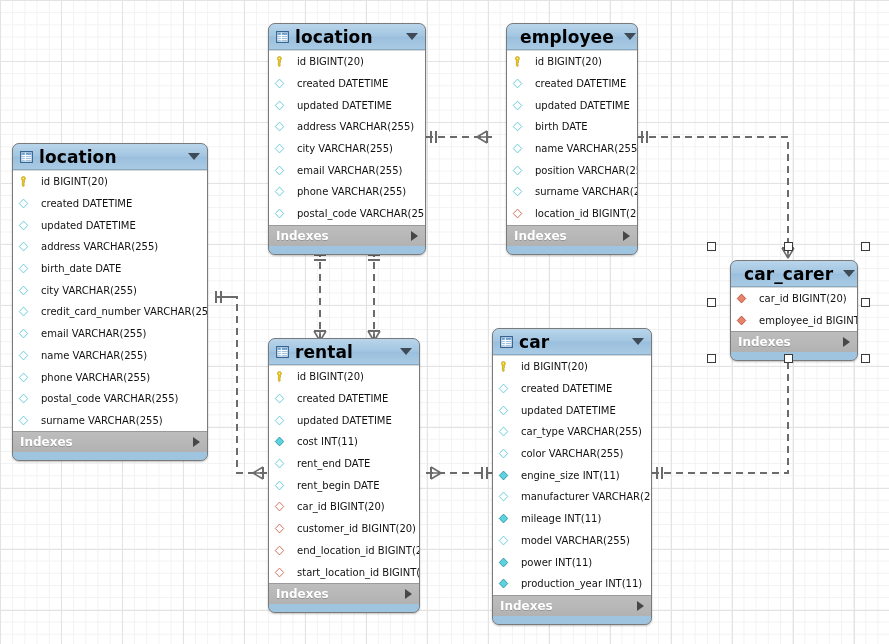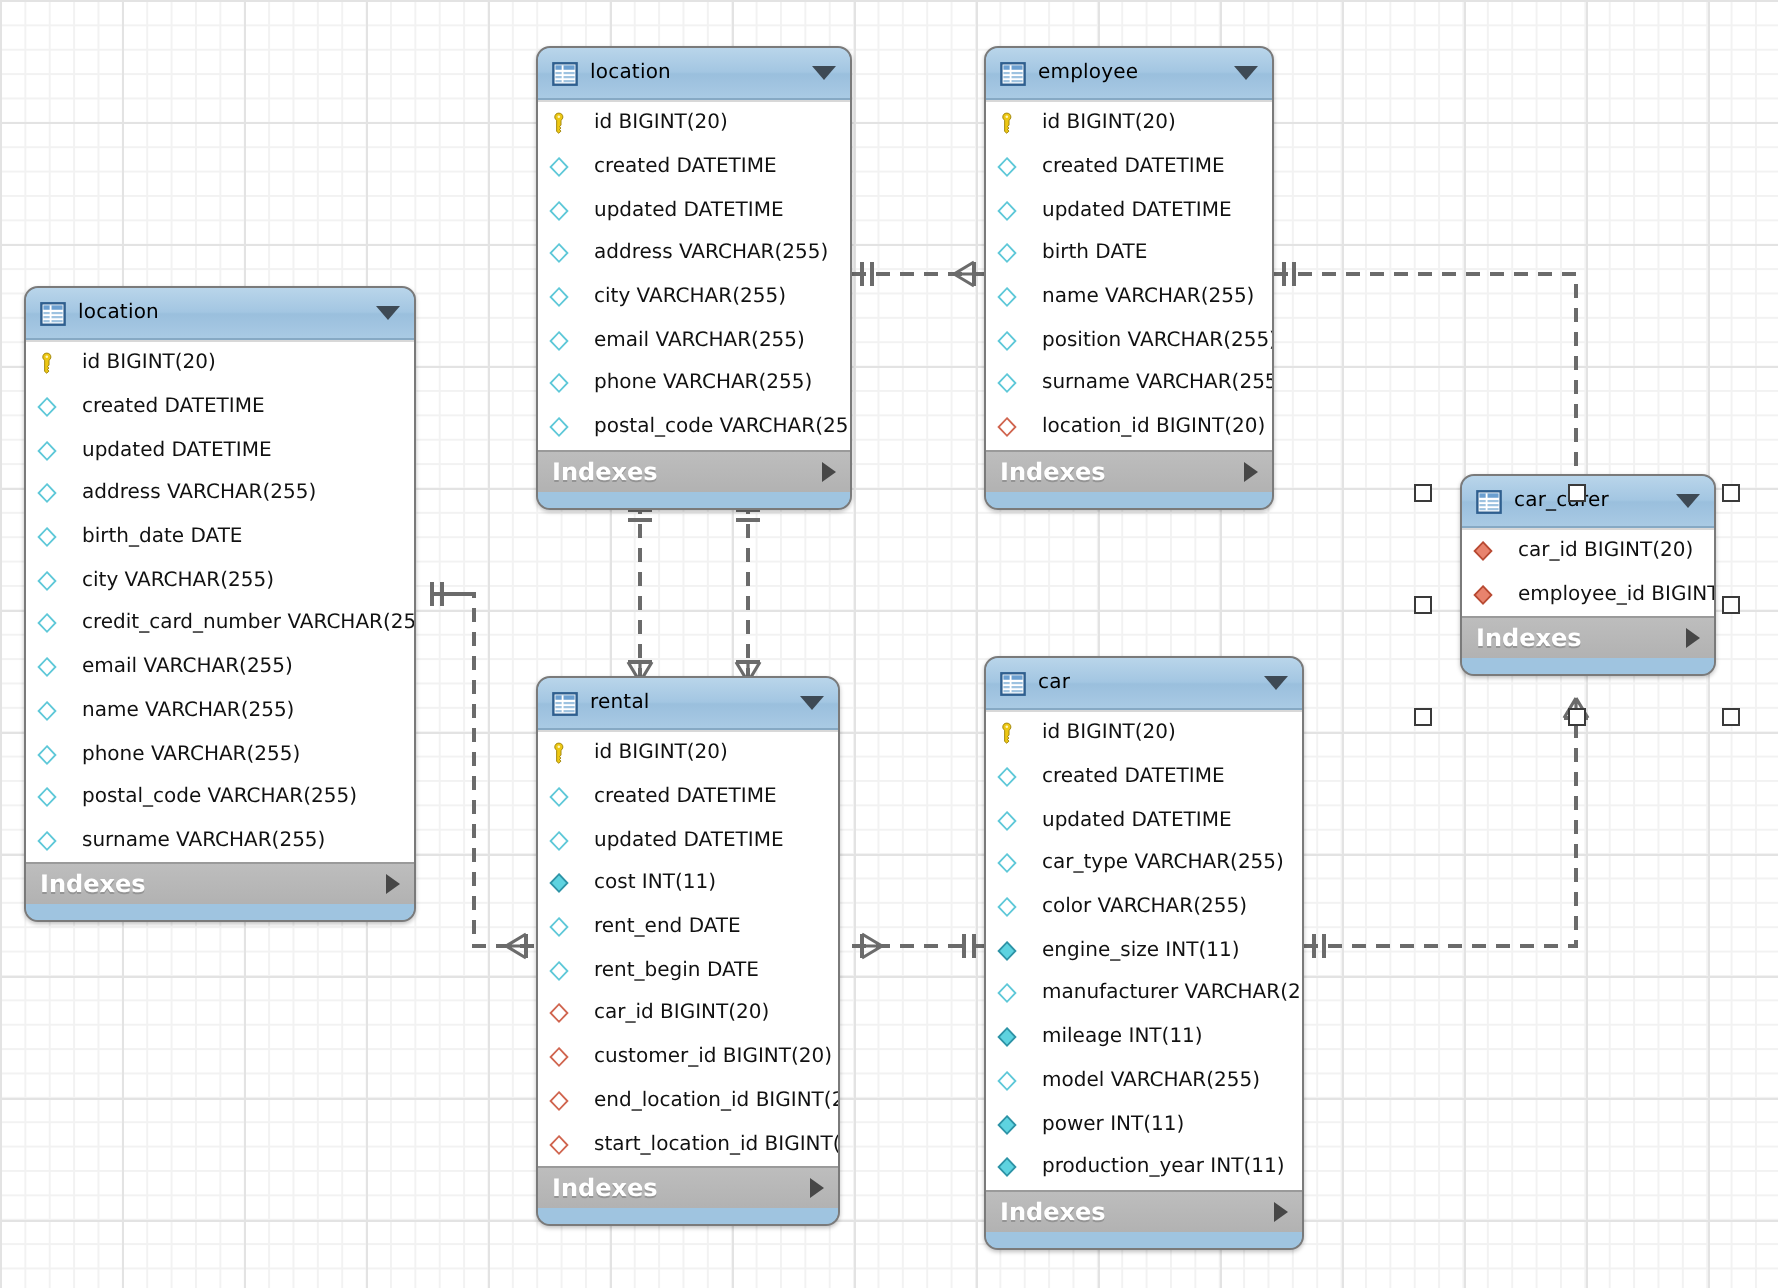--- a/index.html
+++ b/index.html
@@ -28,21 +28,21 @@
     overflow:hidden;
   }
   .tb-header{
     height:25px;display:flex;align-items:center;gap:6px;
     padding:0 7px;
     background:linear-gradient(to bottom,#b9d5ea 0%,#a3c6e2 48%,#9abfdd 52%,#a9cae4 100%);
     border-bottom:1px solid #86a9c4;
     border-radius:6px 6px 0 0;
   }
   .tb-title{
-    font-size:10px;font-weight:normal;color:#000;flex:1;
+    font-size:17px;font-weight:bold;color:#000;flex:1;
     letter-spacing:.1px;white-space:nowrap;
   }
   .tbl-icon{width:13px;height:12px;display:block;}
   .caret{
     width:0;height:0;border-left:6px solid transparent;border-right:6px solid transparent;
     border-top:7px solid #3e4a55;margin-left:4px;flex:none;
   }
   .tb-fields{background:#ffffff;border-top:1px solid #d8d8d8;}
   .field{
     height:21.7px;display:flex;align-items:center;gap:12px;padding:0 5px;
@@ -289,21 +289,21 @@
               <span>postal_code VARCHAR(255)</span>
             </div>
           </div>
           <div class="tb-indexes">
             <span class="lbl">Indexes</span>
             <span class="tri-right"></span>
           </div>
           <div class="tb-foot"></div>
         </div>
       </div>
-      <div class="table-box" style="left: 492px; top: 23px; width: 145px;">
+      <div class="table-box" style="left: 506px; top: 23px; width: 132px;">
         <div class="tb-inner">
           <div class="tb-header">
             <svg class="tbl-icon" viewBox="0 0 14 13">
               <rect x=".7" y=".7" width="12.6" height="11.6" fill="#ffffff" stroke="#2f5f8f" stroke-width="1.3"></rect>
               <rect x="1.8" y="1.8" width="10.4" height="2.4" fill="#6b9fd0"></rect>
               <rect x="1.8" y="5.4" width="10.4" height="1.2" fill="#9dc2e0"></rect>
               <rect x="1.8" y="7.6" width="10.4" height="1.2" fill="#9dc2e0"></rect>
               <rect x="1.8" y="9.8" width="10.4" height="1.2" fill="#9dc2e0"></rect>
               <rect x="5.2" y="1.8" width="1" height="9.2" fill="#ffffff"></rect>
             </svg>
@@ -361,21 +361,21 @@
               <span>location_id BIGINT(20)</span>
             </div>
           </div>
           <div class="tb-indexes">
             <span class="lbl">Indexes</span>
             <span class="tri-right"></span>
           </div>
           <div class="tb-foot"></div>
         </div>
       </div>
-      <div class="table-box" style="left: 718px; top: 237px; width: 140px; padding-left: 12px;">
+      <div class="table-box" style="left: 718px; top: 260px; width: 140px; padding-left: 12px;">
         <div class="tb-inner">
           <div class="tb-header">
             <svg class="tbl-icon" viewBox="0 0 14 13">
               <rect x=".7" y=".7" width="12.6" height="11.6" fill="#ffffff" stroke="#2f5f8f" stroke-width="1.3"></rect>
               <rect x="1.8" y="1.8" width="10.4" height="2.4" fill="#6b9fd0"></rect>
               <rect x="1.8" y="5.4" width="10.4" height="1.2" fill="#9dc2e0"></rect>
               <rect x="1.8" y="7.6" width="10.4" height="1.2" fill="#9dc2e0"></rect>
               <rect x="1.8" y="9.8" width="10.4" height="1.2" fill="#9dc2e0"></rect>
               <rect x="5.2" y="1.8" width="1" height="9.2" fill="#ffffff"></rect>
             </svg>

